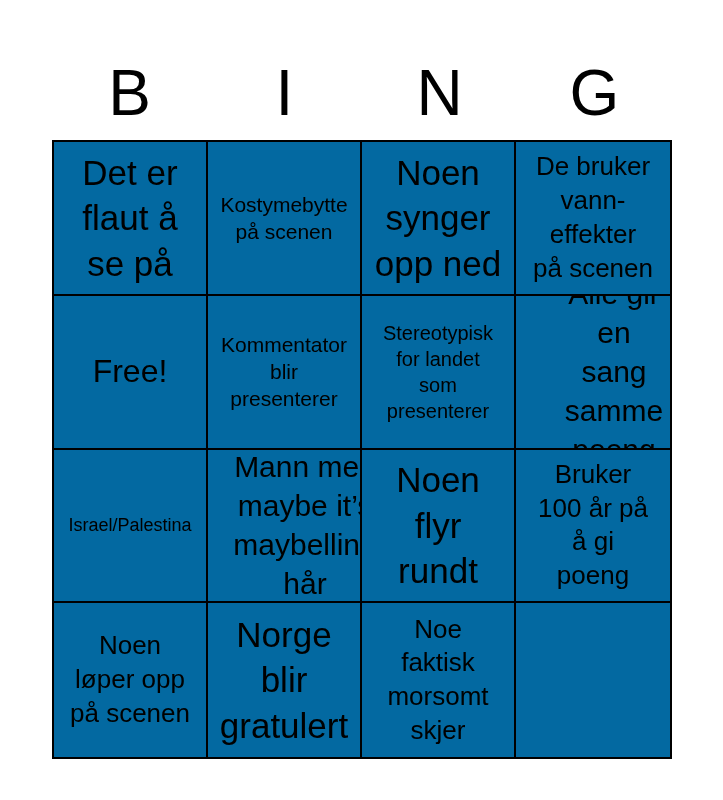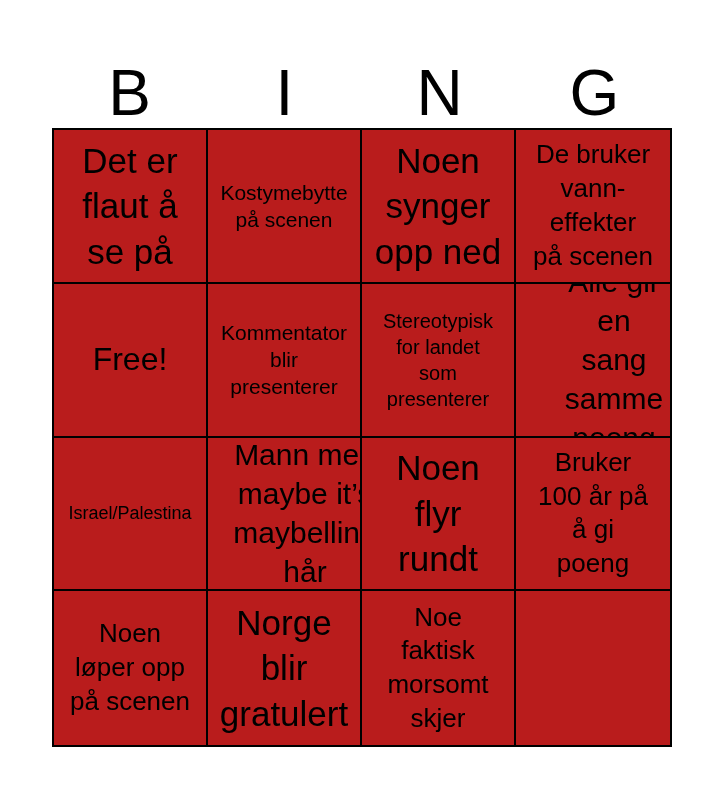--- a/index.html
+++ b/index.html
@@ -34,29 +34,29 @@
     align-items: flex-end;
     justify-content: center;
     font-size: 64px;
     line-height: 1;
     padding-bottom: 3px;
     letter-spacing: 0;
   }
   .bingo-card {
     position: absolute;
     left: 52px;
-    top: 128px;
+    top: 140px;
     width: 620px;
     height: 619px;
     box-sizing: border-box;
     border: 2px solid #000000;
     display: grid;
     grid-template-columns: repeat(4, 1fr);
     grid-template-rows: repeat(4, 1fr);
-    background: #b91c1c;
+    background: #0369a1;
   }
   .cell {
     box-sizing: border-box;
     border-right: 2px solid #000000;
     border-bottom: 2px solid #000000;
     display: flex;
     align-items: center;
     justify-content: center;
     text-align: center;
     white-space: pre-line;

